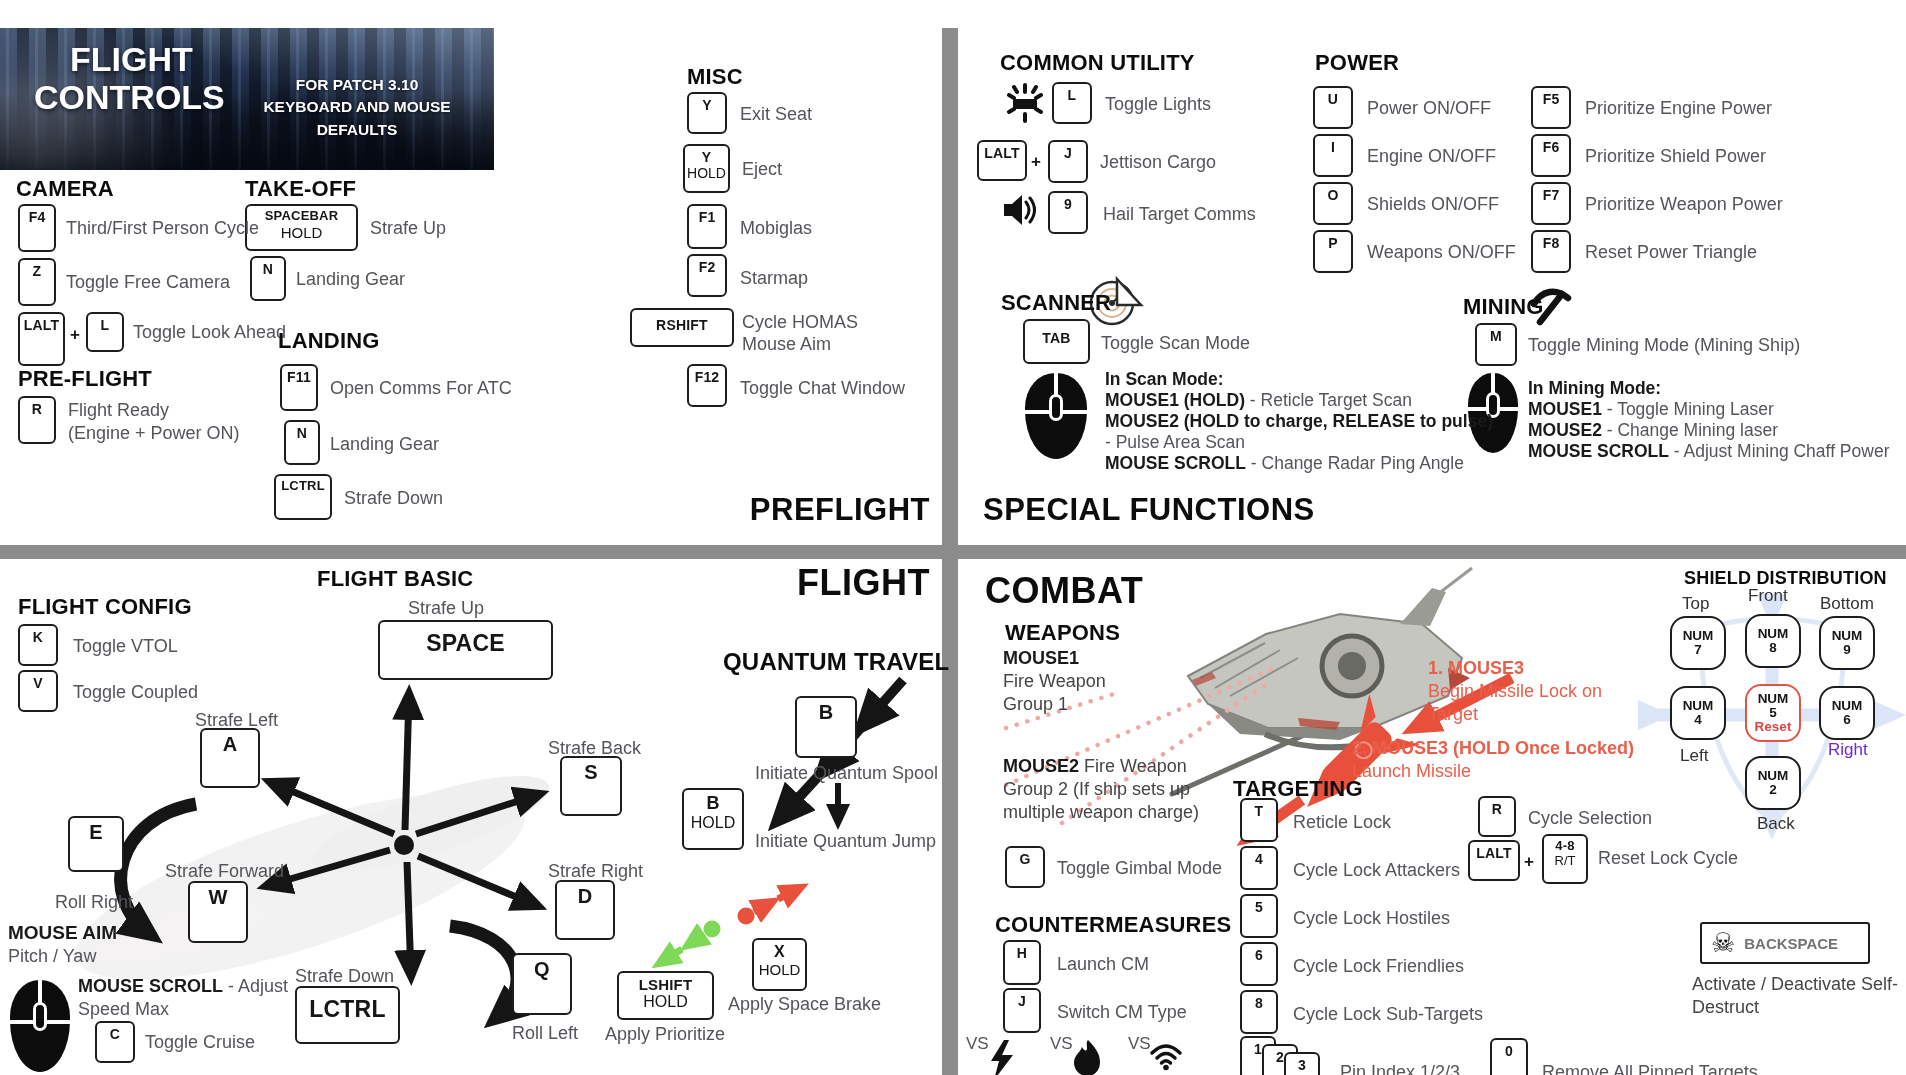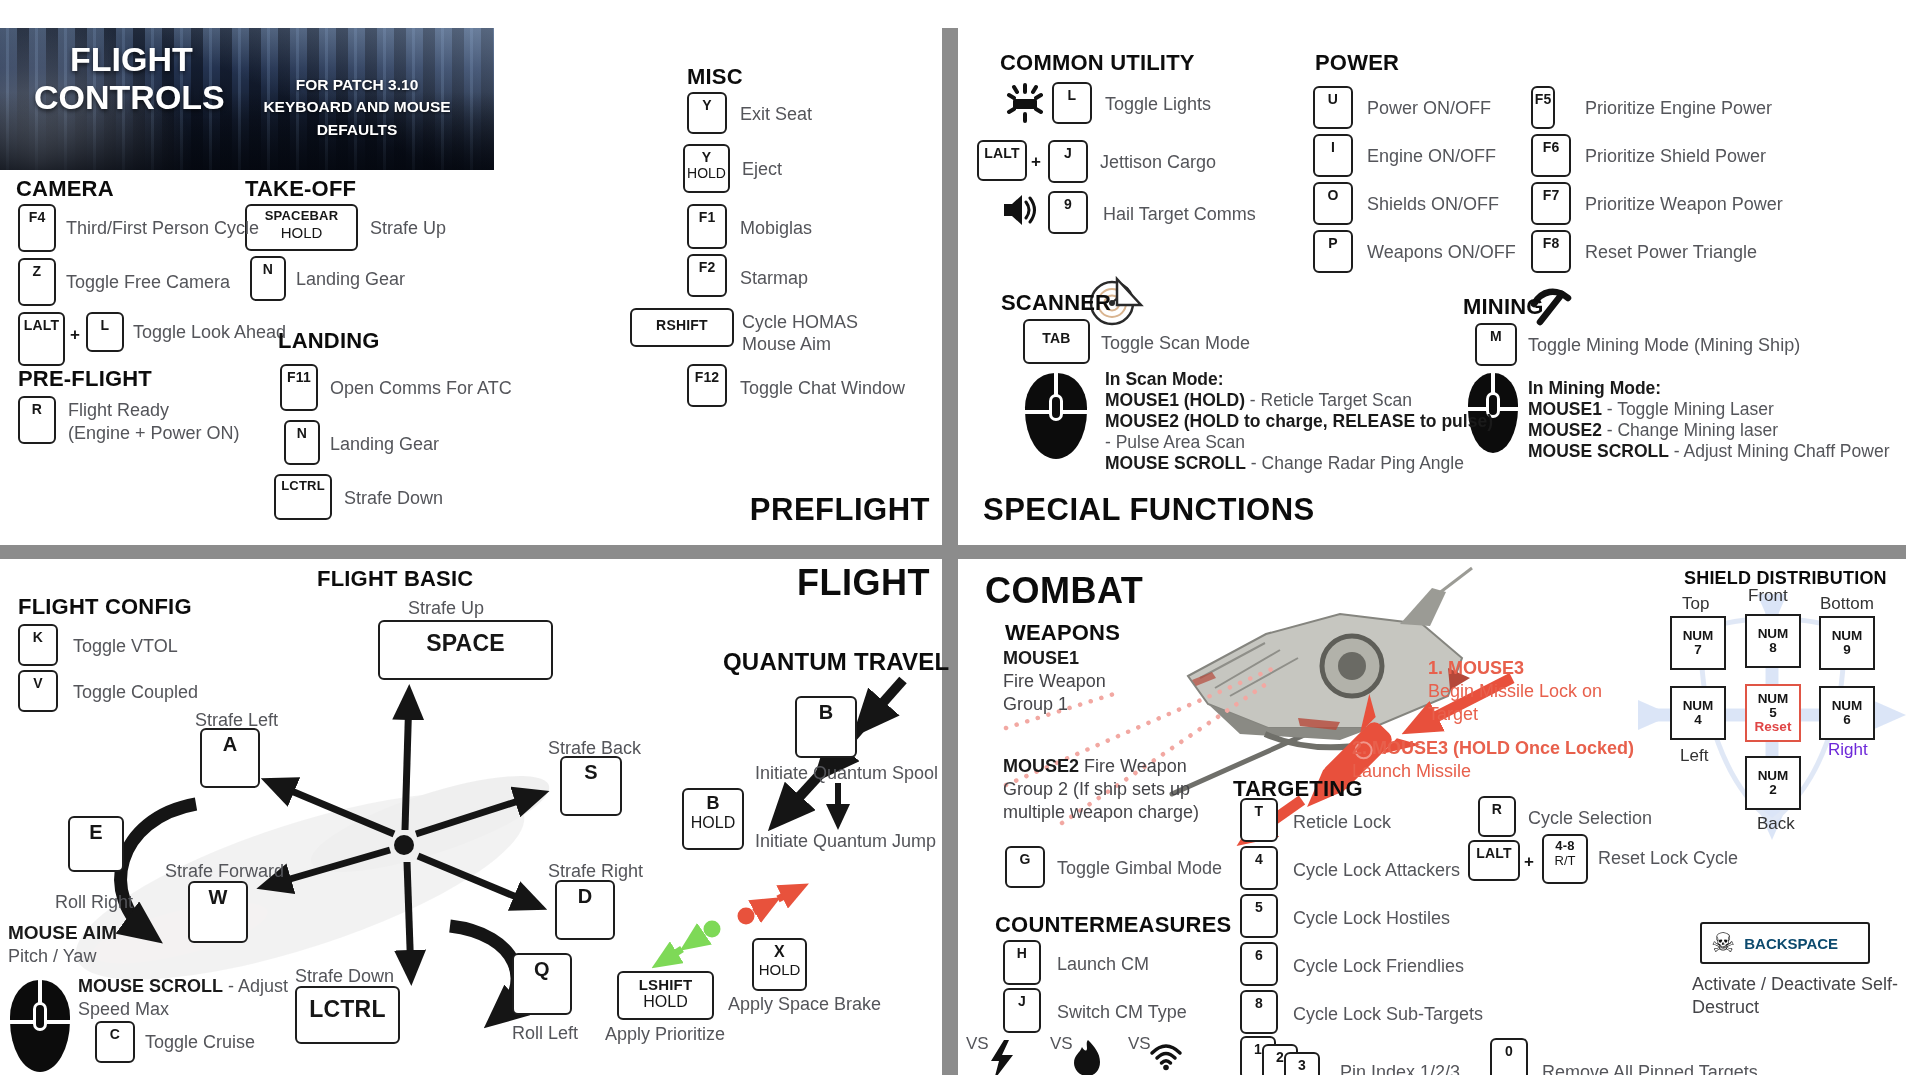--- a/index.html
+++ b/index.html
@@ -10,21 +10,21 @@
   .div-h{position:absolute;left:0;top:517px;width:1906px;height:14px;background:#8c8c8c;z-index:2;}
   .bot-bar{position:absolute;left:0;top:1064px;width:1906px;height:11px;background:#0e0e0e;z-index:5;}
   
   .key{position:absolute;background:#fff;border:2.5px solid #1d1d1d;border-radius:6px;
        display:flex;flex-direction:column;align-items:center;justify-content:flex-start;
        padding-top:3px;box-sizing:border-box;color:#161616;line-height:1.15;z-index:3;}
   .key .k1{font-weight:700;font-size:14px;letter-spacing:.2px;}
   .key .k2{font-weight:400;font-size:14px;}
   .key.lg .k1{font-size:20px;}
   .key.huge .k1{font-size:23px;padding-top:5px;}
-  .np{position:absolute;background:#fff;border:2px solid #1d1d1d;border-radius:0;z-index:3;
+  .np{position:absolute;background:#fff;border:2px solid #1d1d1d;border-radius:16px;z-index:3;
       display:flex;flex-direction:column;align-items:center;justify-content:center;line-height:1.05;box-sizing:border-box;}
   .np span{font-weight:700;font-size:13.5px;color:#161616;}
   .np .rst{color:#e04545;}
   .np.reset{border-color:#e05545;}
   
   .sec{position:absolute;font-weight:800;font-size:22px;letter-spacing:.2px;color:#0c0c0c;z-index:4;white-space:nowrap;}
   .big{position:absolute;font-weight:800;font-size:31px;color:#0c0c0c;z-index:4;letter-spacing:.5px;white-space:nowrap;}
   .big2{font-size:36px;}
   .lbl{position:absolute;font-size:18px;color:#54555a;z-index:4;white-space:nowrap;}
   .lbl b{color:#1a1a1a;font-weight:700;}
@@ -46,21 +46,21 @@
   .mouse{position:absolute;z-index:3;}
   .mouse .mbody{position:absolute;inset:0;background:#0c0c0c;border-radius:48% 48% 50% 50% / 40% 40% 56% 56%;}
   .mouse .hline{position:absolute;left:0;right:0;top:43%;height:4px;background:#fff;}
   .mouse .vline{position:absolute;left:50%;top:0;width:4px;height:43%;background:#fff;transform:translateX(-50%);}
   .mouse .wheel{position:absolute;left:50%;top:24%;width:8px;height:25%;background:#0c0c0c;border:3px solid #fff;border-radius:7px;transform:translateX(-50%);}
   .icon{position:absolute;z-index:3;}
   
   .sd-box{position:absolute;left:1700px;top:894px;width:170px;height:42px;border:2.5px solid #1d1d1d;border-radius:3px;
           display:flex;align-items:center;gap:9px;padding-left:9px;box-sizing:border-box;z-index:3;background:#fff;}
   .sd-box .skull{font-size:27px;line-height:1;color:#111;}
-  .sd-box .sdlbl{font-weight:800;font-size:15px;color:#0c4a6e;}
+  .sd-box .sdlbl{font-weight:800;font-size:15px;color:#737373;}
   svg.layer{position:absolute;left:0;top:0;z-index:1;}
 </style>
 </head>
 <body>
 
 <div id="stage">
 
   <svg class="layer" width="1906" height="1075" viewBox="0 0 1906 1075">
     <defs>
       <marker id="mkb" markerWidth="36" markerHeight="32" refX="26" refY="16" orient="auto" markerUnits="userSpaceOnUse">
@@ -300,21 +300,21 @@
     </div>
   <div class="lbl" style="left:1367px;top:118px">Engine ON/OFF</div>
   <div class="key" style="left:1313px;top:154px;width:40px;height:43px">
       <span class="k1">O</span>
     </div>
   <div class="lbl" style="left:1367px;top:166px">Shields ON/OFF</div>
   <div class="key" style="left:1313px;top:202px;width:40px;height:43px">
       <span class="k1">P</span>
     </div>
   <div class="lbl" style="left:1367px;top:214px">Weapons ON/OFF</div>
-  <div class="key" style="left:1531px;top:58px;width:24px;height:43px">
+  <div class="key" style="left:1531px;top:58px;width:40px;height:43px">
       <span class="k1">F5</span>
     </div>
   <div class="lbl" style="left:1585px;top:70px">Prioritize Engine Power</div>
   <div class="key" style="left:1531px;top:106px;width:40px;height:43px">
       <span class="k1">F6</span>
     </div>
   <div class="lbl" style="left:1585px;top:118px">Prioritize Shield Power</div>
   <div class="key" style="left:1531px;top:154px;width:40px;height:43px">
       <span class="k1">F7</span>
     </div>

